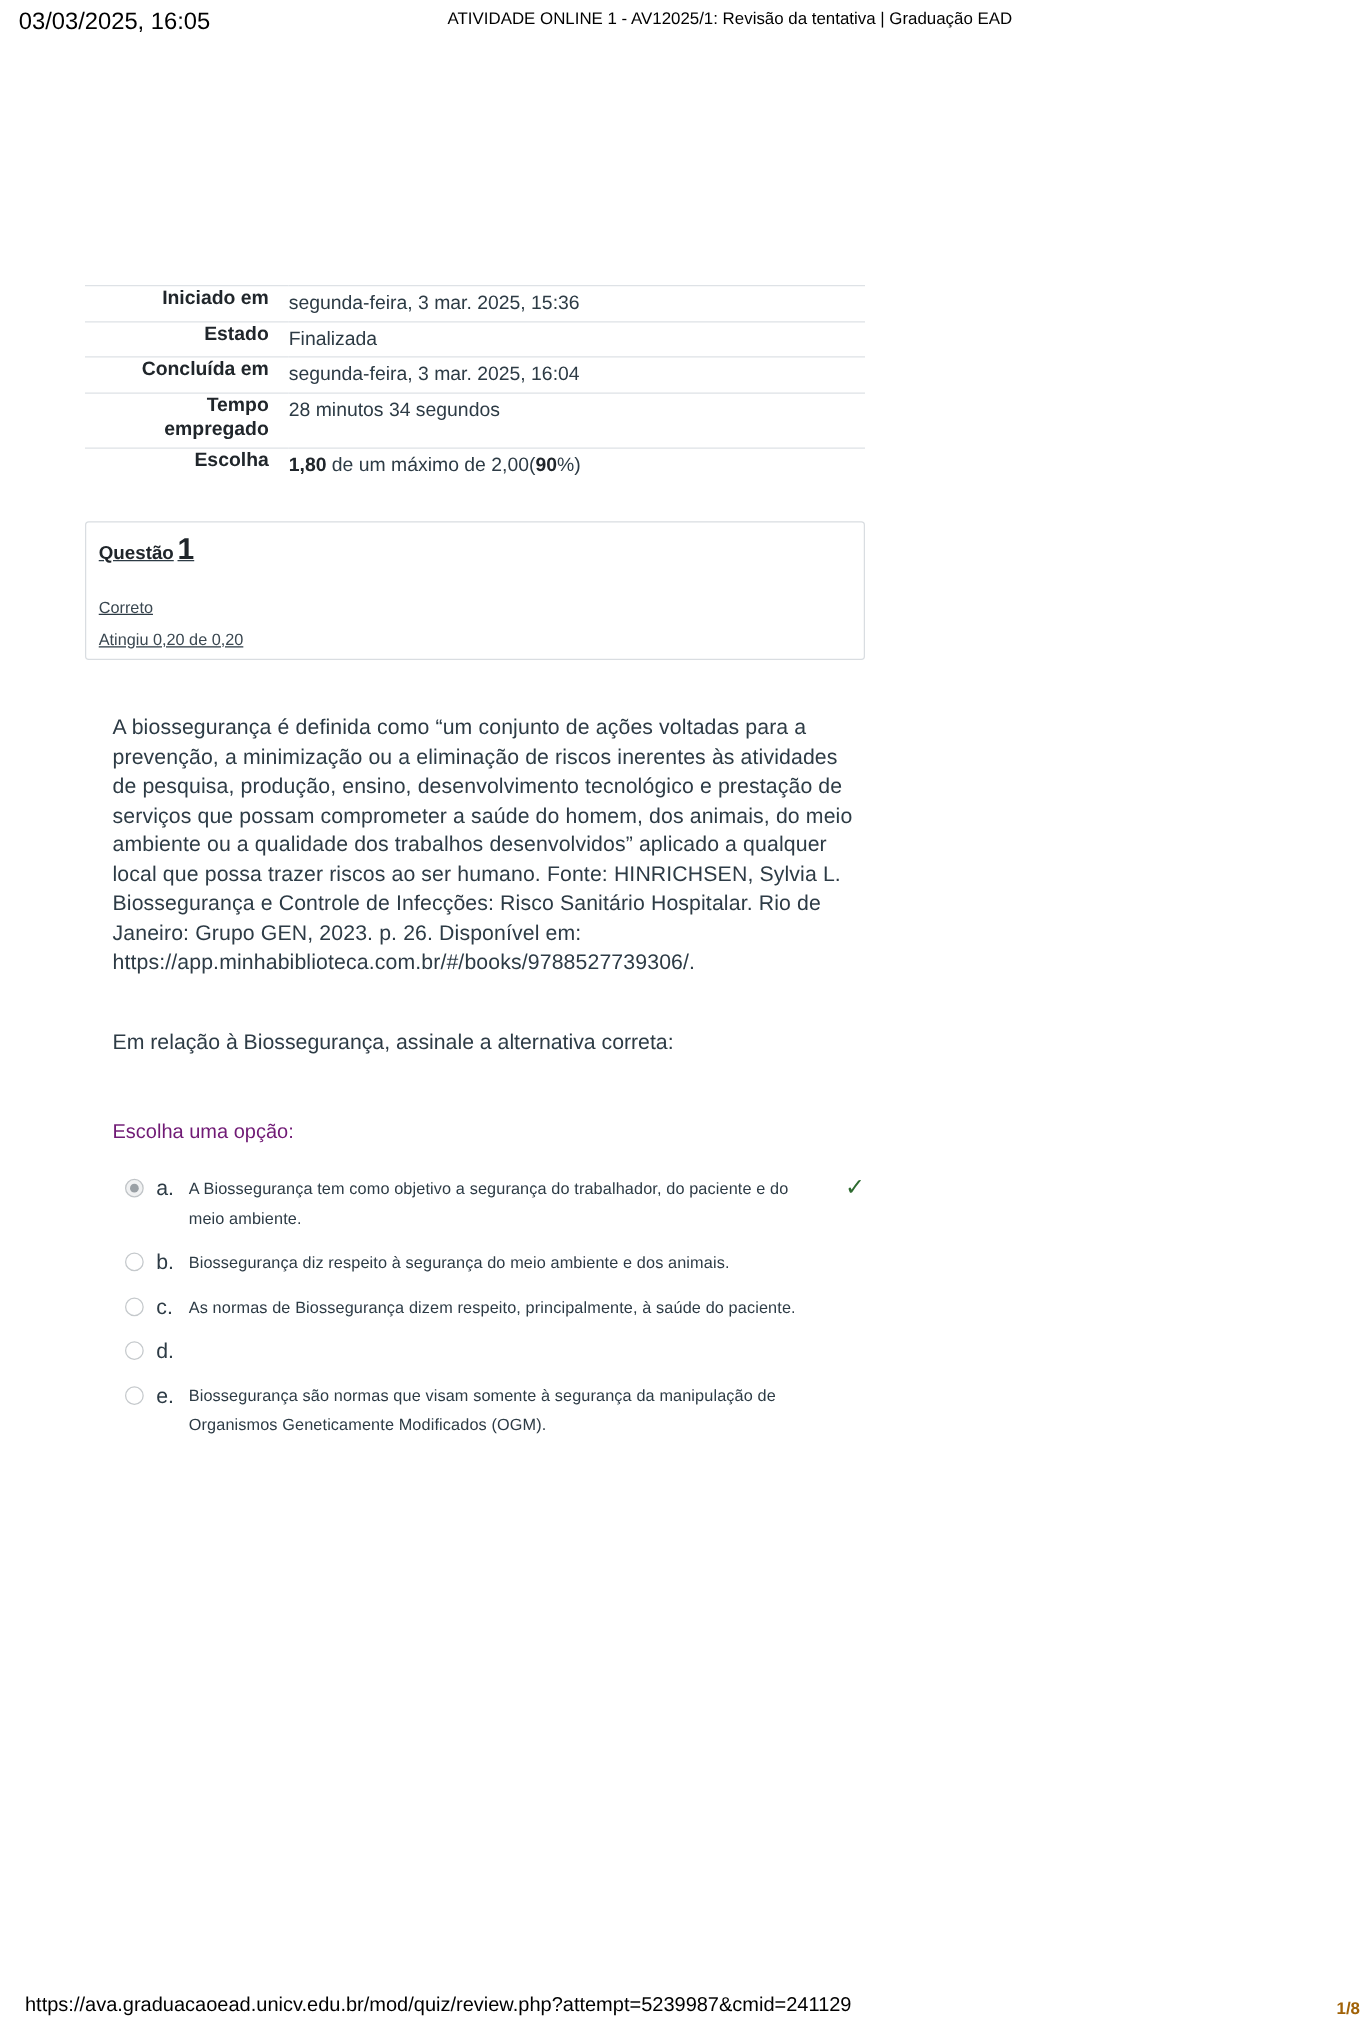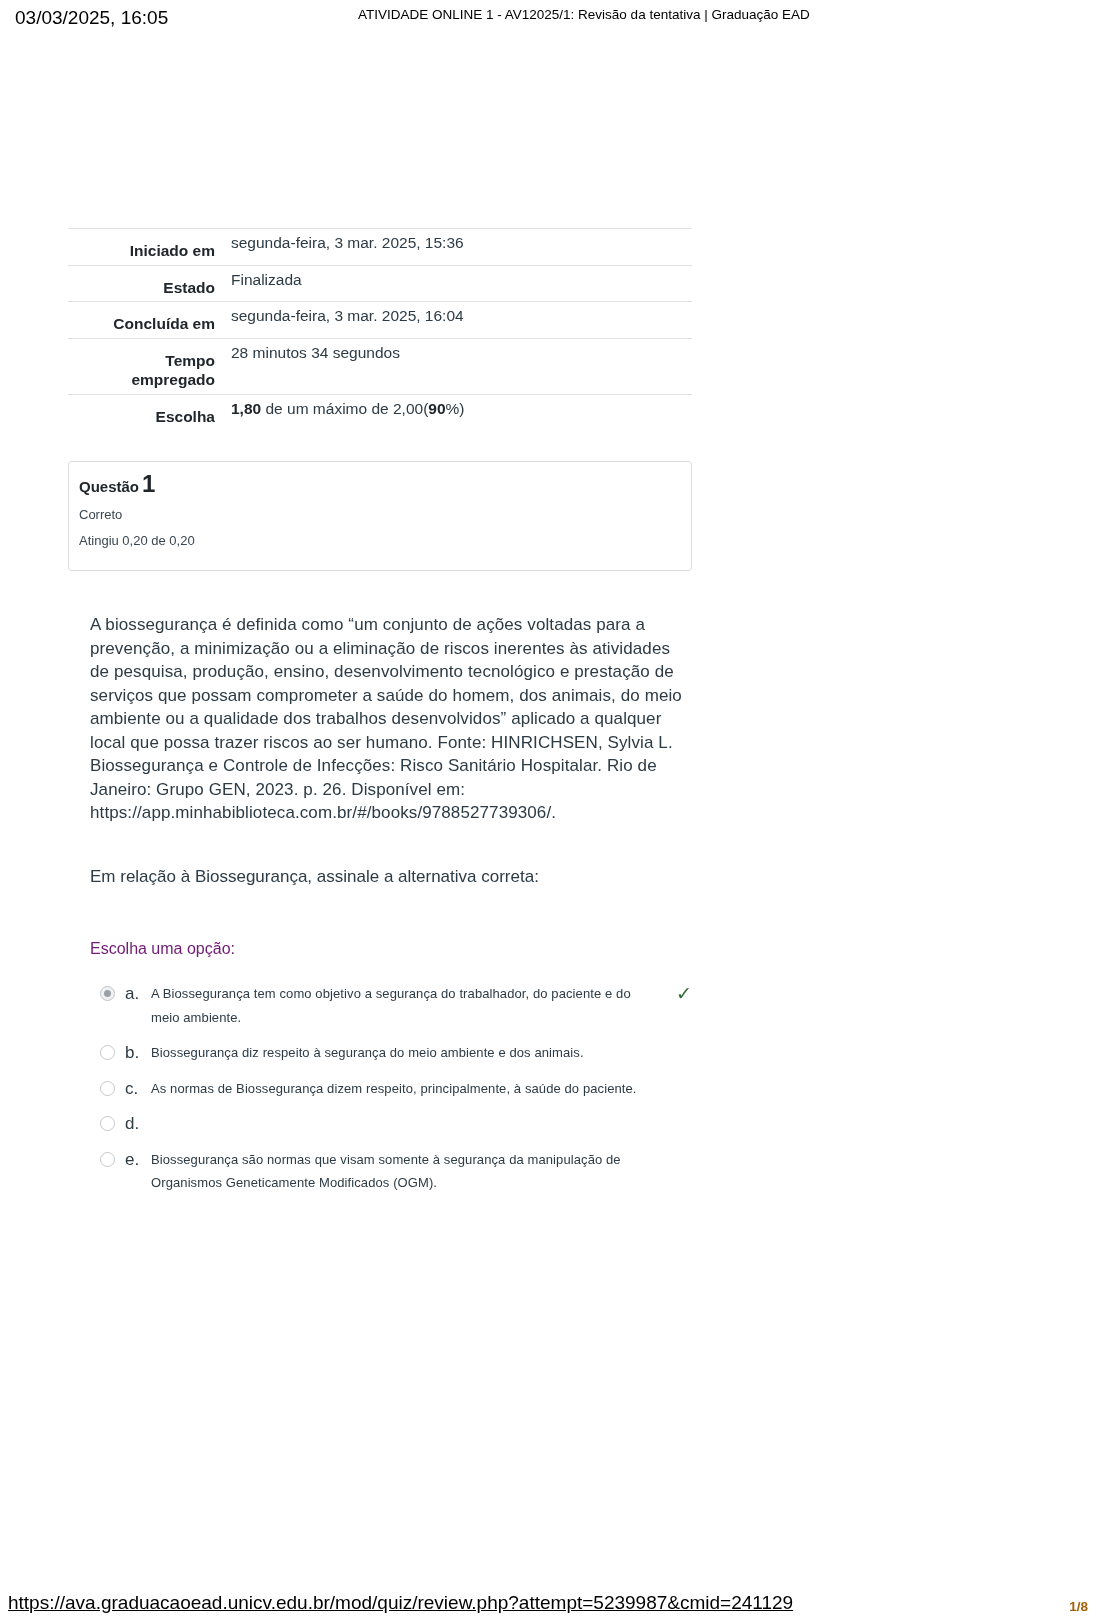--- a/index.html
+++ b/index.html
@@ -4,49 +4,49 @@
 <style>
   html,body{margin:0;padding:0;background:#ffffff;}
   body{
     width:1094px;height:1623px;position:relative;overflow:hidden;
     font-family:"Liberation Sans","DejaVu Sans",sans-serif;
     color:#2d3b45;
   }
   
   .print-datetime{position:absolute;top:7px;left:15px;font-size:19px;color:#000;}
   .print-title{position:absolute;top:7px;left:358px;font-size:13.5px;color:#000;white-space:nowrap;}
-  .print-url{position:absolute;bottom:9px;left:8px;font-size:19px;color:#000;text-decoration:underline;}
+  .print-url{position:absolute;bottom:9px;left:20px;font-size:16px;color:#000;}
   .print-page{position:absolute;bottom:9px;right:6px;font-size:13.5px;color:#a16207;font-weight:bold;}
 
   
   .content{position:absolute;top:228px;left:68px;width:624px;}
 
   
   table.summary{border-collapse:collapse;width:624px;border-top:1px solid #dee2e6;}
   table.summary tr{border-bottom:1px solid #dee2e6;}
   table.summary tr:last-child{border-bottom:none;}
   table.summary th{
     width:147px;text-align:right;vertical-align:top;font-weight:bold;color:#20262b;
-    font-size:15.5px;line-height:19.5px;padding:12px 16px 4px 0;
+    font-size:15.5px;line-height:19.5px;padding:0 16px 4px 0;
   }
   table.summary th span{display:inline-block;max-width:115px;}
   table.summary td{
     text-align:left;vertical-align:top;font-size:15.5px;line-height:19.5px;
     padding:4px 0;color:#2d3b45;
   }
   table.summary td b{color:#20262b;}
 
   
   .qbox{
     margin-top:31px;width:602px;border:1px solid #d9dde1;border-radius:3px;
-    padding:8px 10px 22px 10px;background:#fff;
+    padding:8px 10px 8px 10px;background:#fff;text-decoration:underline;
   }
   .qbox .q-head{font-size:15px;font-weight:bold;color:#20262b;}
   .qbox .q-num{font-size:24px;font-weight:bold;margin-left:3px;}
-  .qbox .q-state{font-size:13px;margin-top:9px;color:#3a4750;}
+  .qbox .q-state{font-size:13px;margin-top:24px;color:#3a4750;}
   .qbox .q-grade{font-size:13px;margin-top:11px;color:#3a4750;}
 
   
   .qtext{
     margin:42px 0 0 22px;width:600px;font-size:17px;line-height:23.5px;
     letter-spacing:0.1px;color:#2d3b45;
   }
   .qprompt{margin:40px 0 0 22px;width:600px;font-size:17px;line-height:23.5px;color:#2d3b45;}
   .choose-label{margin:52px 0 0 22px;font-size:16px;color:#701a75;}
 

